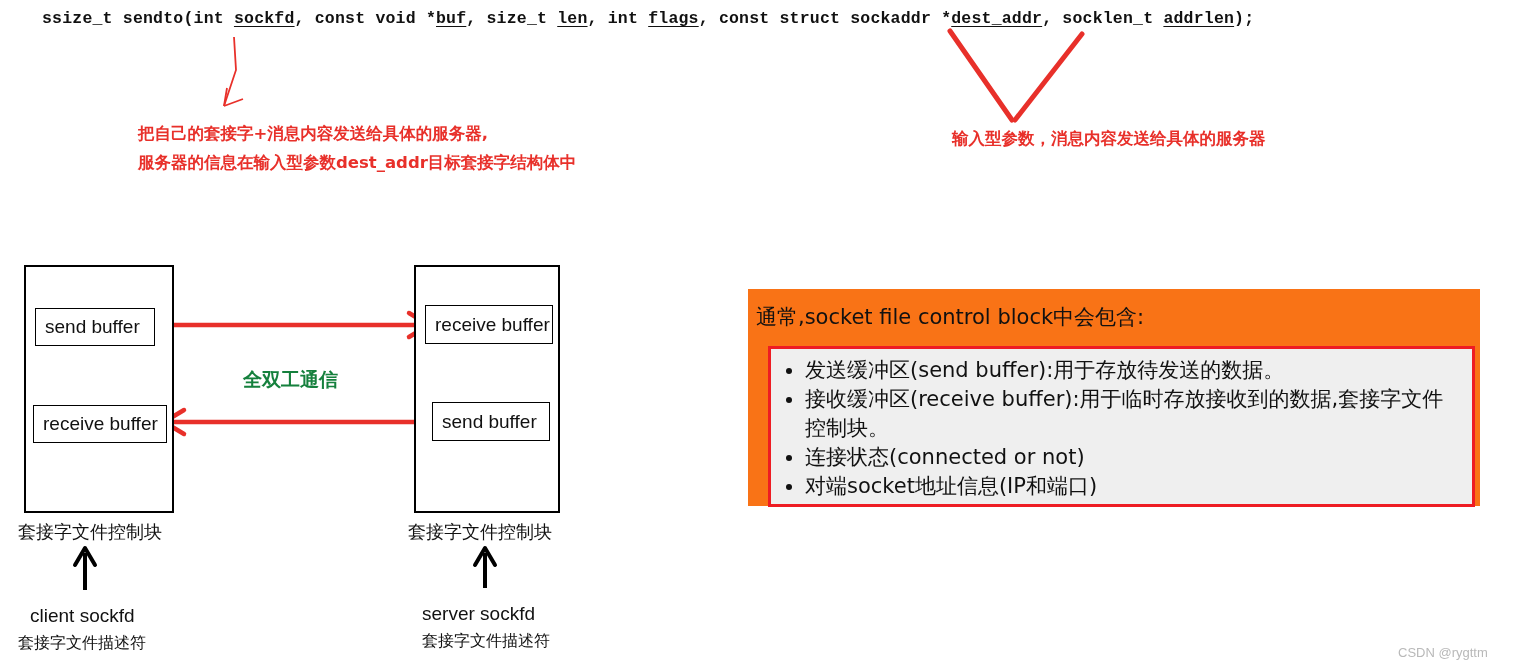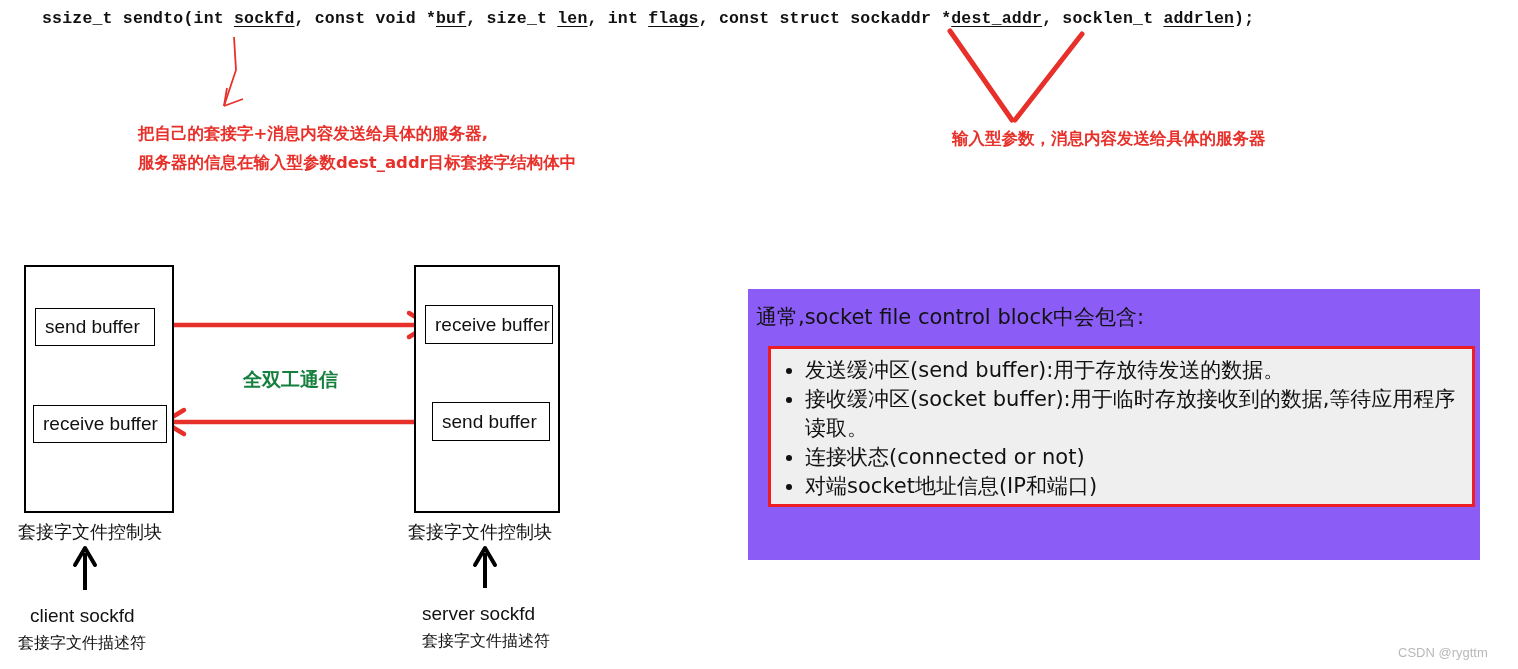--- a/index.html
+++ b/index.html
@@ -113,22 +113,22 @@
   #client-fd-label    { left: 30px;  top: 605px; }
   #client-fd-sub      { left: 18px;  top: 633px; }
   #server-fd-label    { left: 422px; top: 603px; }
   #server-fd-sub      { left: 422px; top: 631px; }
 
   
   #info-panel {
     left: 748px;
     top: 289px;
     width: 732px;
-    height: 271px;
-    background: #8b5cf6;
+    height: 217px;
+    background: #f97316;
     box-sizing: border-box;
   }
   #info-title {
     position: absolute;
     left: 8px;
     top: 14px;
     font-size: 21px;
     color: #111111;
     white-space: nowrap;
     font-family: "DejaVu Sans", "Liberation Sans", sans-serif;
@@ -235,20 +235,20 @@
 <div class="abs caption-en" id="client-fd-label">client sockfd</div>
 <div class="abs caption-sub" id="client-fd-sub">套接字文件描述符</div>
 <div class="abs caption-en" id="server-fd-label">server sockfd</div>
 <div class="abs caption-sub" id="server-fd-sub">套接字文件描述符</div>
 
 <div class="abs" id="info-panel">
   <div id="info-title">通常,socket file control block中会包含:</div>
   <div id="info-list-box">
     <ul id="info-list">
         <li>发送缓冲区(send buffer):用于存放待发送的数据。</li>
-        <li>接收缓冲区(socket buffer):用于临时存放接收到的数据,等待应用程序读取。</li>
+        <li>接收缓冲区(receive buffer):用于临时存放接收到的数据,套接字文件控制块。</li>
         <li>连接状态(connected or not)</li>
         <li>对端socket地址信息(IP和端口)</li>
       </ul>
   </div>
 </div>
 
 <div class="abs" id="watermark">CSDN @rygttm</div>
 
 </body></html>

